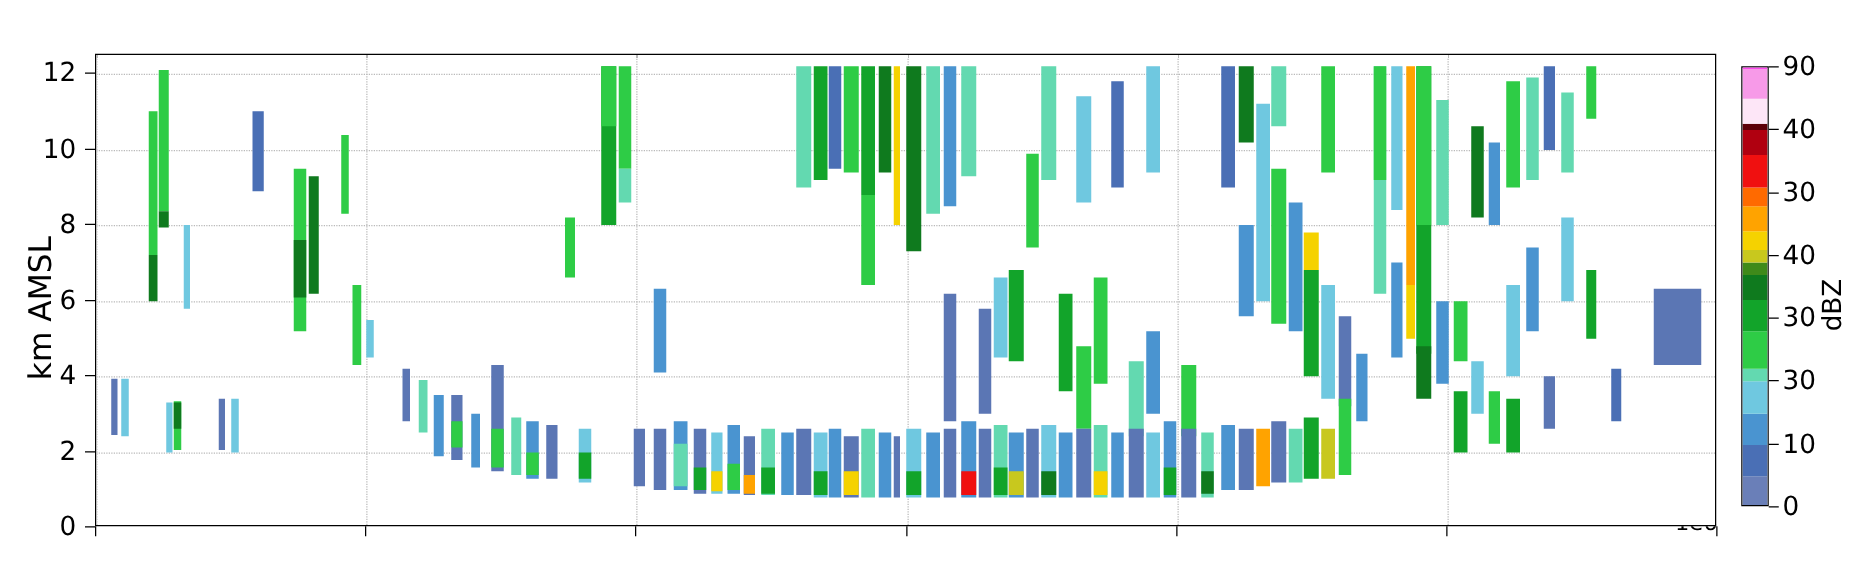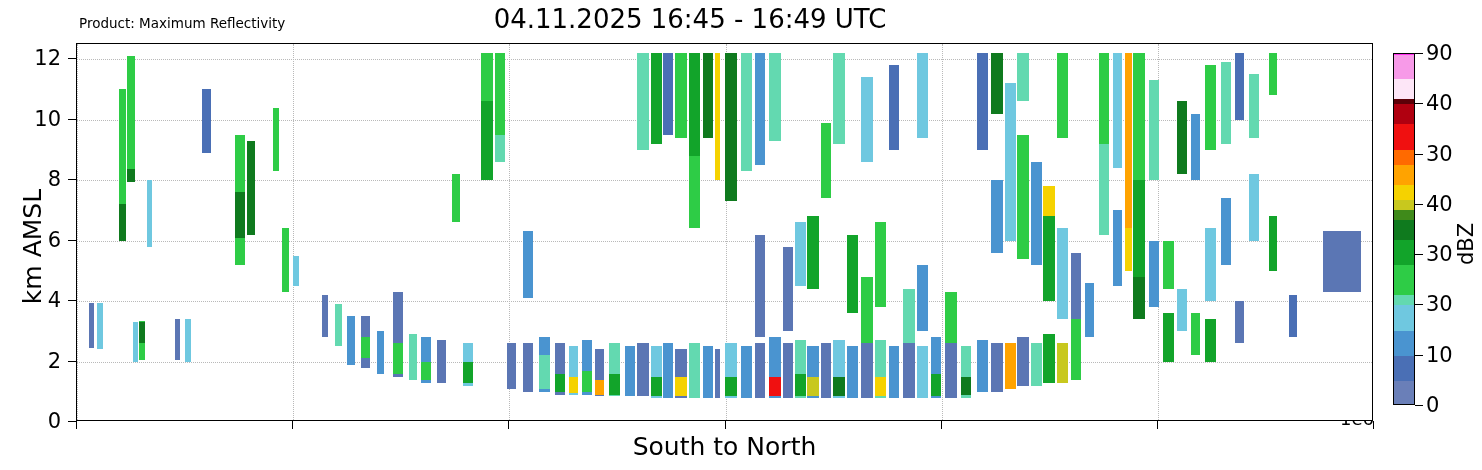--- a/index.html
+++ b/index.html
@@ -68,25 +68,22 @@
     position:absolute;left:1386px;top:232px;width:160px;text-align:center;
     font-size:21px;transform:rotate(-90deg);transform-origin:center center;
     white-space:nowrap;
   }
 </style>
 </head>
 <body>
 
 <div id="root">
 
-  <div id="chart-title">04.11.2025 16:45 - 16:49 UTC</div>
-  <div id="product-label">Product: Maximum Reflectivity</div>
 
   <div id="ylabel">km AMSL</div>
-  <div id="xlabel">South to North</div>
   <div id="xoffset">1e6</div>
 
   <div id="plot-frame">
     <div id="plot-clip">
       <div id="grid">
           <div class="gl-h" style="top: 317.52px;"></div>
           <div class="gl-h" style="top: 257.04px;"></div>
           <div class="gl-h" style="top: 196.56px;"></div>
           <div class="gl-h" style="top: 136.08px;"></div>
           <div class="gl-h" style="top: 75.6px;"></div>

